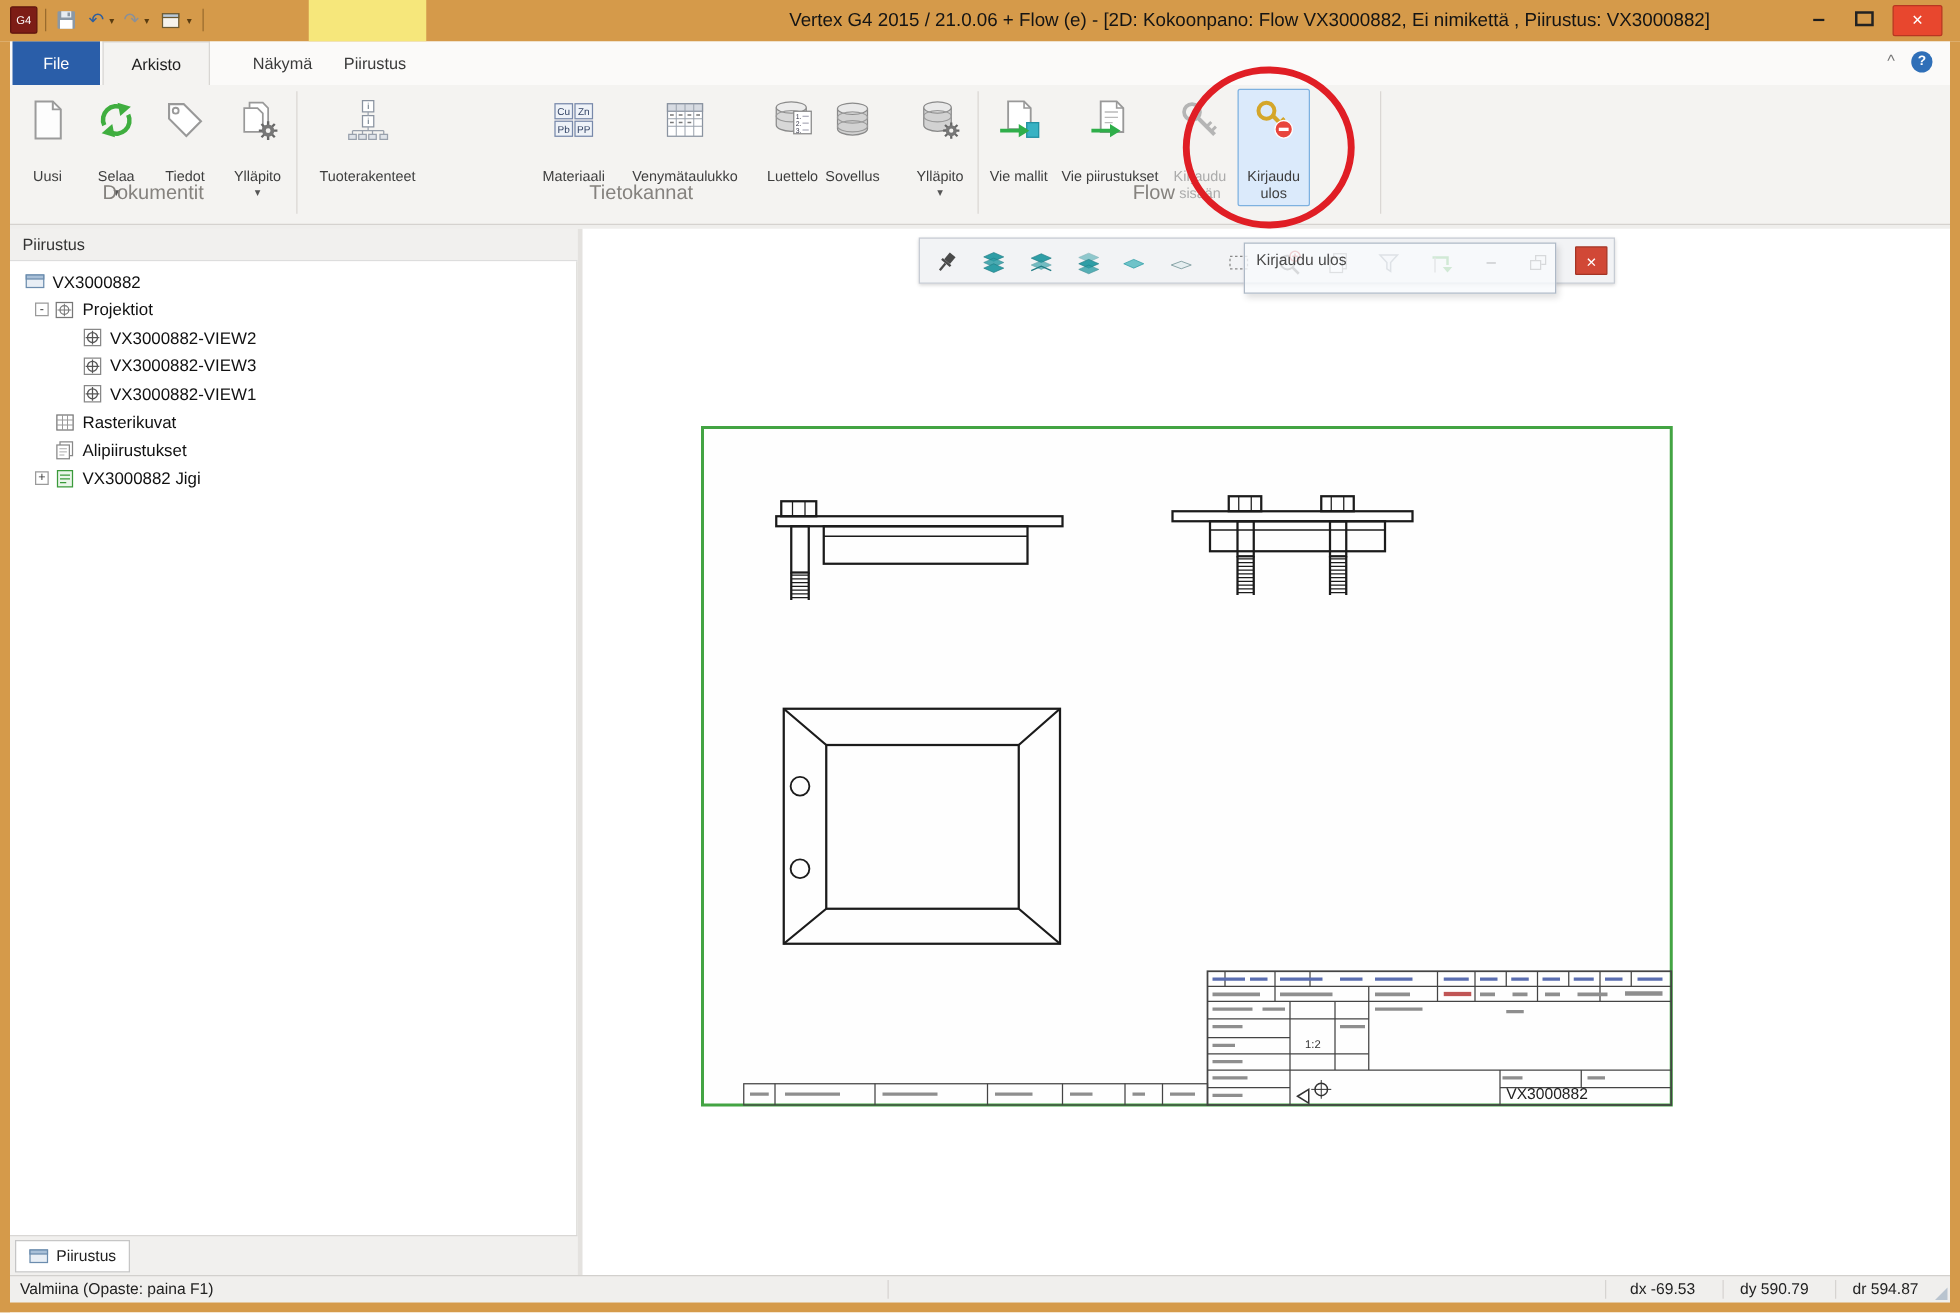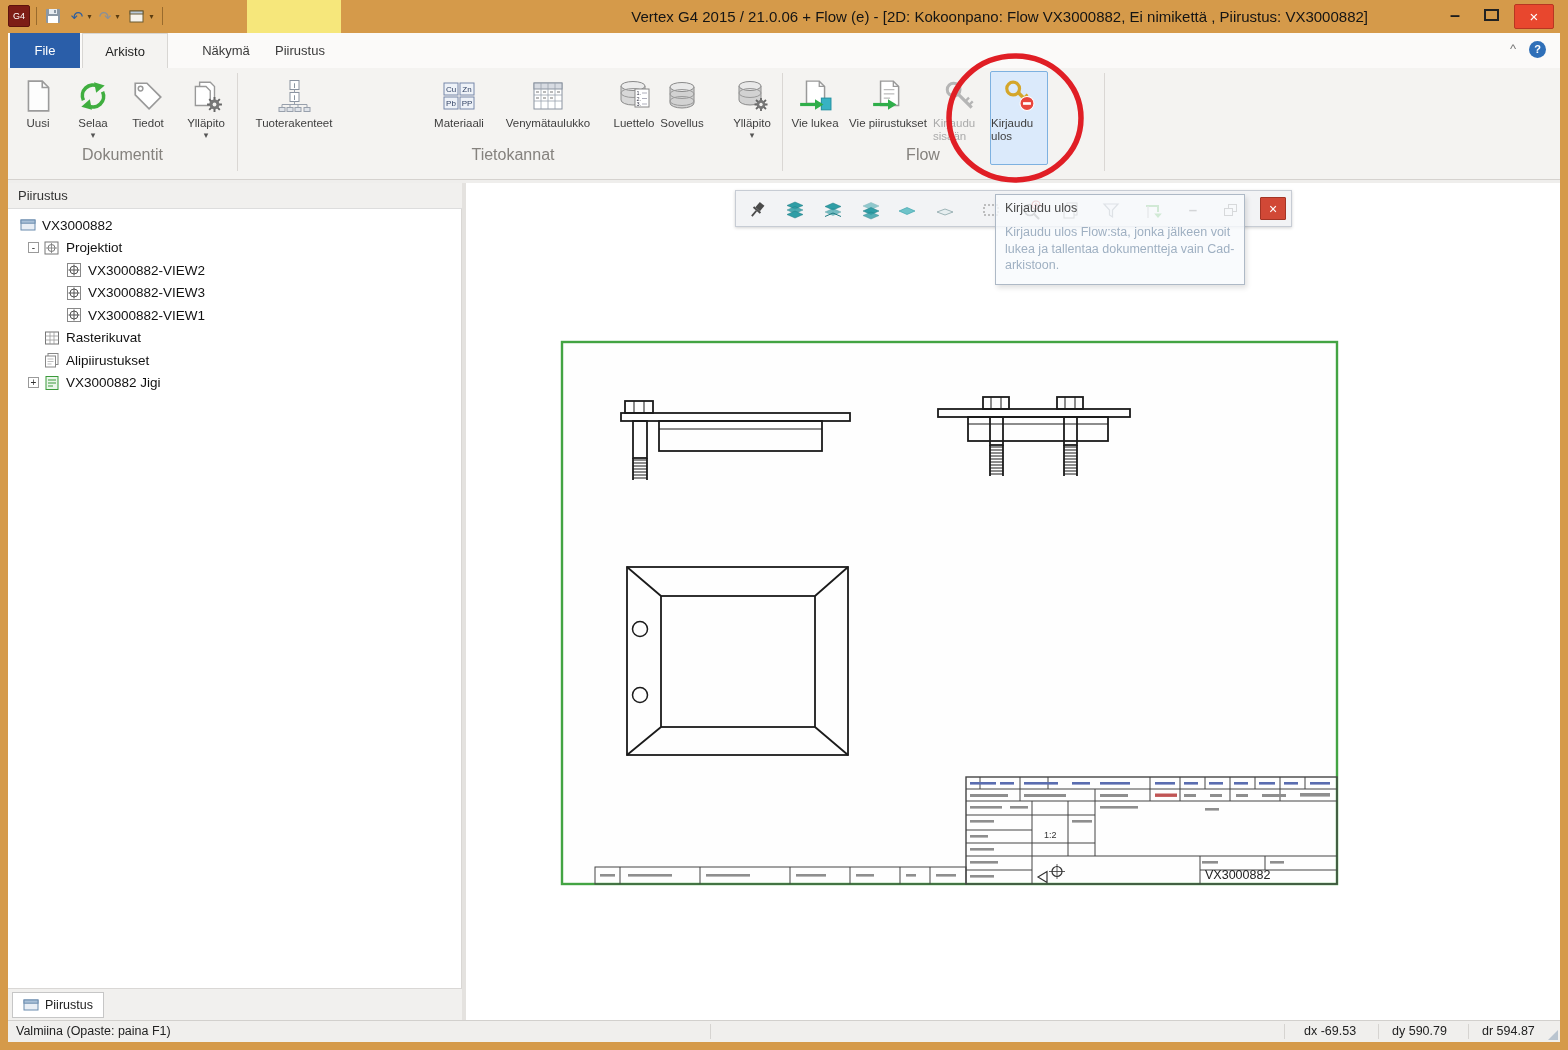--- a/index.html
+++ b/index.html
@@ -27,21 +27,21 @@
 .tab{position:absolute;top:0;height:35px;line-height:35px;font-size:13px;color:#3a3a3a;text-align:center}
 .tab-file{background:#2a5ea9;color:#fff}
 .tab-active{background:#f4f3f1;border:1px solid #d8d6d3;border-bottom:none;color:#1e1e1e}
 #ribbon-collapse{position:absolute;right:44px;top:8px;font-size:13px;color:#777}
 #help-bubble{position:absolute;right:14px;top:8px;width:17px;height:17px;border-radius:50%;background:#2f6fb8;color:#fff;font-size:11px;font-weight:bold;text-align:center;line-height:17px}
 
 
 #ribbon{position:absolute;left:8px;top:68px;width:1552px;height:112px;background:#f4f3f1;border-bottom:1px solid #d5d2cf;z-index:2}
 .rbtn{position:absolute;top:3px;height:94px;display:flex;flex-direction:column;align-items:center;padding-top:4px;border:1px solid transparent;border-radius:2px}
 .ricon{height:40px;display:flex;align-items:center;justify-content:center;flex:none}
-.rlabel{font-size:11.5px;color:#3e3e3e;line-height:1.15;margin-top:1px}
+.rlabel{font-size:11.5px;color:#3e3e3e;text-align:center;line-height:1.15;margin-top:20px}
 .rcaret{font-size:9px;color:#555;margin-top:1px;line-height:1}
 .rbtn.disabled .rlabel{color:#ababab}
 .rbtn.active{background:#dbeafb;border-color:#7db1e0}
 .gdivider{position:absolute;top:5px;height:98px;width:1px;background:#dad7d4}
 .glabel{position:absolute;bottom:15px;font-size:16px;color:#85827e;text-align:center}
 
 
 #panel-header{position:absolute;left:8px;top:183px;width:454px;height:26px;background:#f1f0ee;border-bottom:1px solid #ddd;font-size:13px;color:#333;line-height:26px;padding-left:10px;z-index:2}
 #tree{position:absolute;left:8px;top:209px;width:454px;height:779px;background:#fff;z-index:2;padding-top:5px;border-right:1px solid #d9d7d4}
 .trow{display:flex;align-items:center;height:22.5px;font-size:13.5px;color:#111;white-space:nowrap}
@@ -287,21 +287,21 @@
   <div class="rbtn" style="left:780px;width:54px">
     <div class="ricon">
         <svg width="34" height="34" viewBox="0 0 32 32">
           <path d="M8 2h12l5 5v16H8z" fill="#fff" stroke="#999" stroke-width="1.4"></path>
           <path d="M20 2v5h5" fill="none" stroke="#999" stroke-width="1.2"></path>
           <rect x="22" y="18" width="9" height="11" fill="#38b2c3" stroke="#2391a2"></rect>
           <path d="M2 24h15" stroke="#2fae4a" stroke-width="3"></path>
           <path d="M16 19l8 5-8 5z" fill="#2fae4a"></path>
         </svg>
       </div>
-    <div class="rlabel">Vie lukea</div>
+    <div class="rlabel">Vie mallit</div>
   </div>
   <div class="rbtn" style="left:838px;width:84px">
     <div class="ricon">
         <svg width="34" height="34" viewBox="0 0 32 32">
           <path d="M9 2h12l5 5v18H9z" fill="#fff" stroke="#999" stroke-width="1.4"></path>
           <path d="M21 2v5h5" fill="none" stroke="#999" stroke-width="1.2"></path>
           <path d="M12 10h10 M12 14h10 M12 18h6" stroke="#bbb" stroke-width="1"></path>
           <path d="M2 24h15" stroke="#2fae4a" stroke-width="3"></path>
           <path d="M16 19l8 5-8 5z" fill="#2fae4a"></path>
         </svg>
@@ -602,21 +602,20 @@
         <span class="b2"></span>
       </span>
     </div>
   <div id="ftb-close">
       <span>×</span>
     </div>
 </div>
 
 <div id="tooltip">
   <div class="tt-title">Kirjaudu ulos</div>
-  <div class="tt-body">Kirjaudu ulos Flow:sta, jonka jälkeen voit lukea ja tallentaa dokumentteja vain Cad-arkistoon.</div>
 </div>
 
 <svg id="anno-circle" width="170" height="160" viewBox="0 0 170 160">
     <ellipse cx="85" cy="78" rx="66" ry="62" fill="none" stroke="#e01e25" stroke-width="5.5"></ellipse>
   </svg>
 <div id="anno-highlight"></div>
 
 <div id="statusbar">
   <div class="stext" style="left:8px">Valmiina (Opaste: paina F1)</div>
   <div class="sdiv" style="left:702px"></div>

